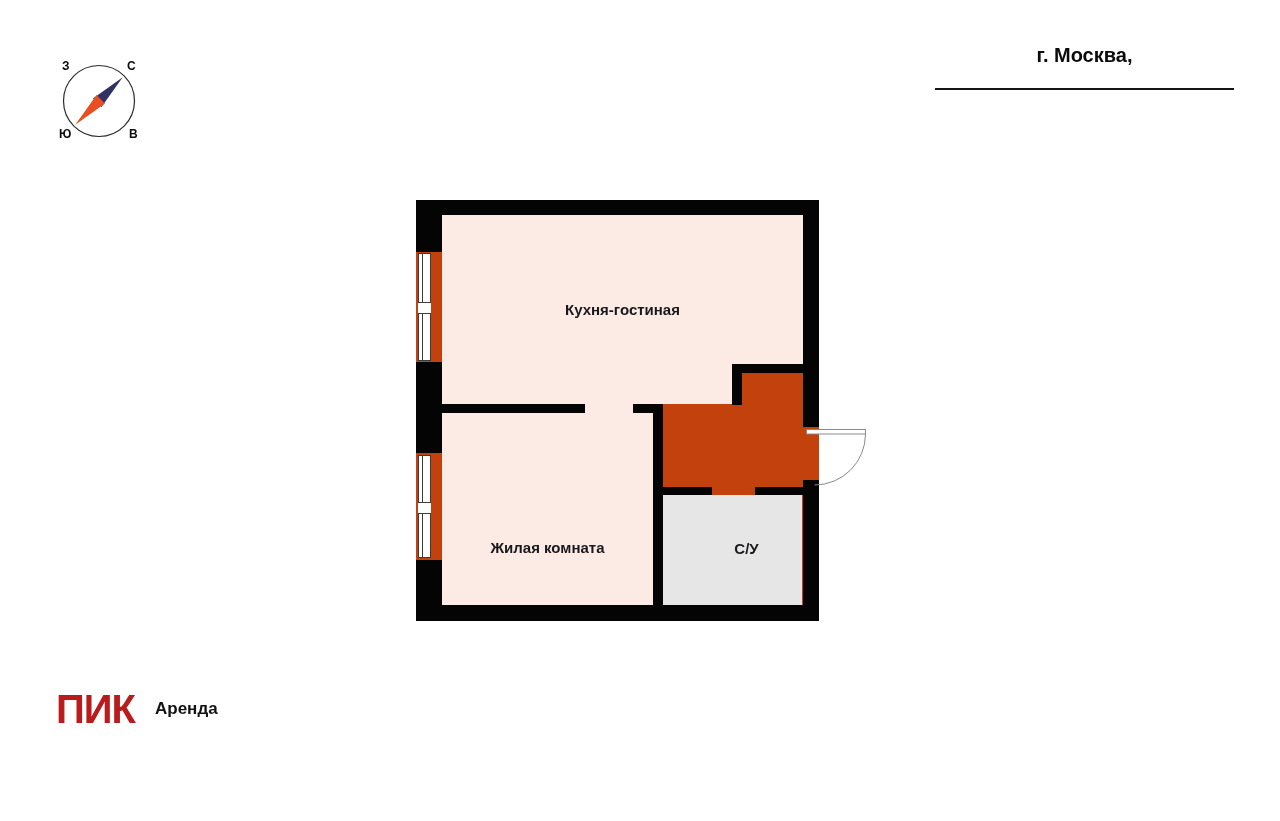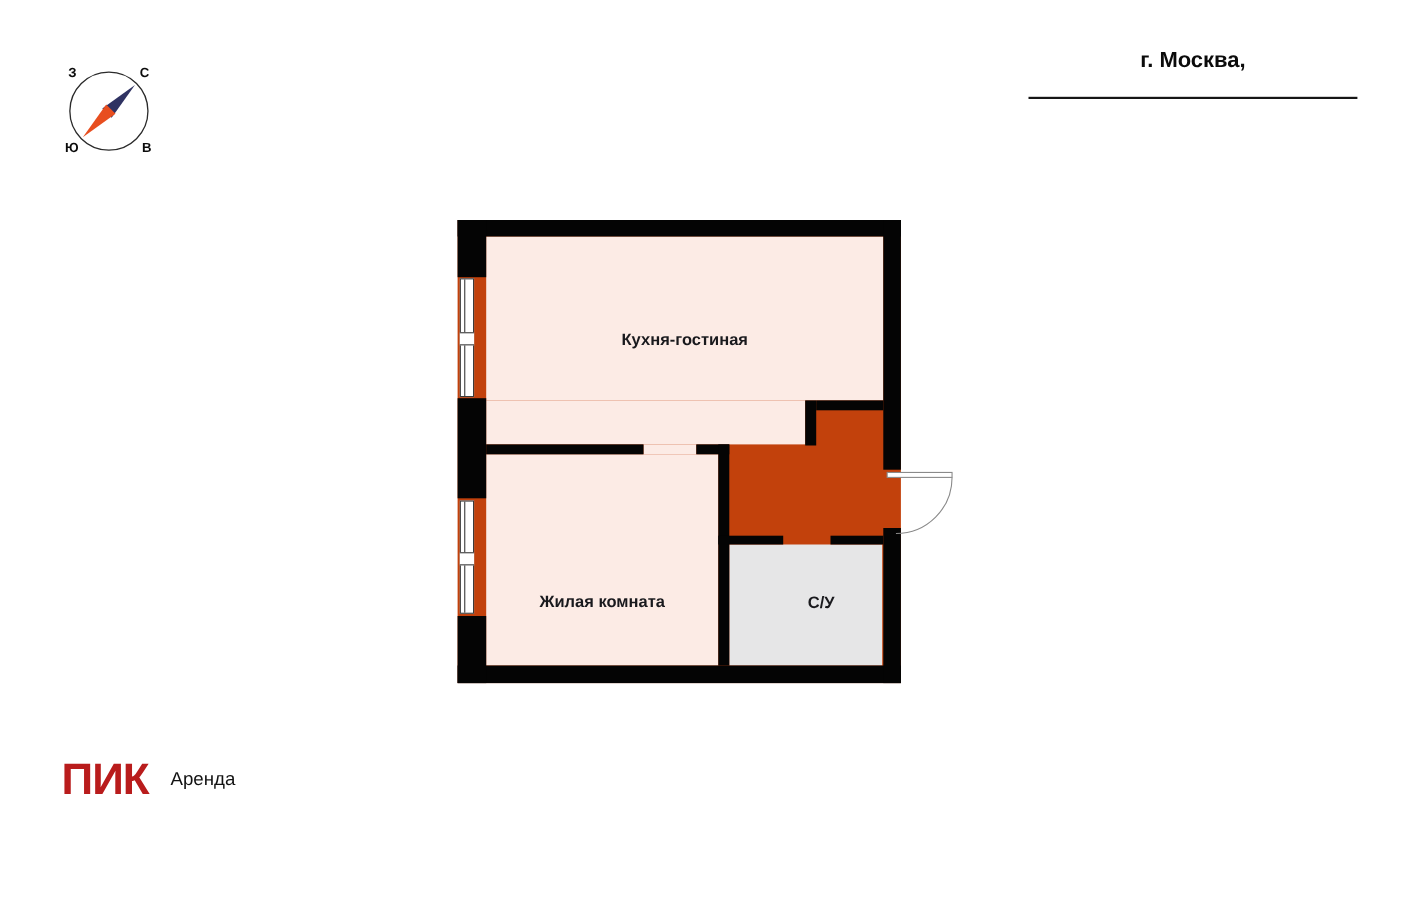--- a/index.html
+++ b/index.html
@@ -33,21 +33,21 @@
 
   
   .window{position:absolute;left:2px;width:13px;background:#fff;border:1px solid #3b3b3b;box-sizing:border-box;}
   .window .vline{position:absolute;left:3px;top:0;bottom:0;width:1px;background:#3b3b3b;}
   .window .mid{position:absolute;left:-1px;right:-1px;top:50%;margin-top:-5px;height:10px;
                background:#fff;border-top:1px solid #3b3b3b;border-bottom:1px solid #3b3b3b;}
 
   
   .logo-brand{position:absolute;left:56px;top:688px;font-size:40px;line-height:42px;font-weight:900;
               letter-spacing:-1px;color:#b91c1c;}
-  .logo-product{position:absolute;left:155px;top:699px;font-size:17px;line-height:20px;font-weight:400;color:#121212;}
+  .logo-product{position:absolute;left:155px;top:699px;font-size:17px;line-height:20px;font-weight:700;color:#121212;}
 </style>
 </head>
 <body>
 
 <div class="compass">
   <svg width="74" height="74" viewBox="0 0 74 74">
     <circle cx="37" cy="37" r="35.5" fill="#ffffff" stroke="#2b2b2b" stroke-width="1.2"></circle>
     <g transform="translate(37,37) rotate(45)">
       <polygon points="0,-33.5 -6,2.5 6,2.5" fill="#2f3262"></polygon>
       <polygon points="0,33.5 -6,-2.5 6,-2.5" fill="#e84e1f"></polygon>

